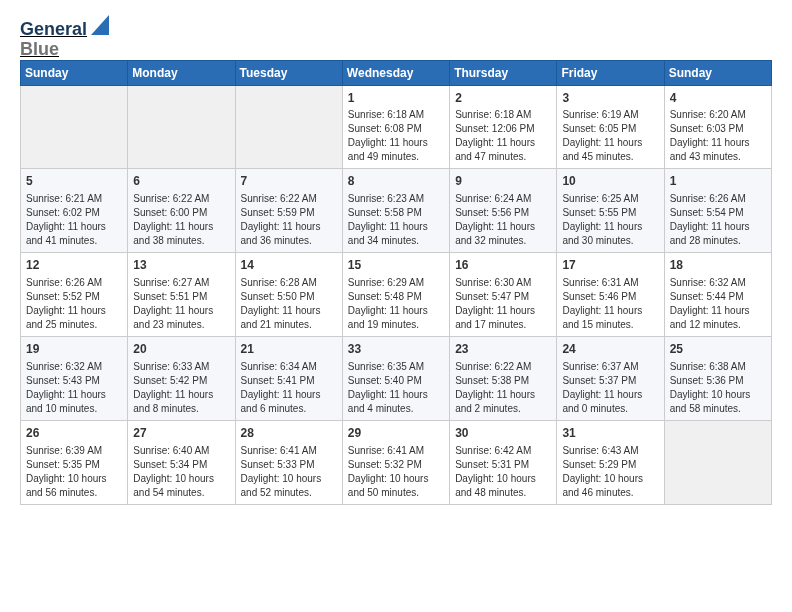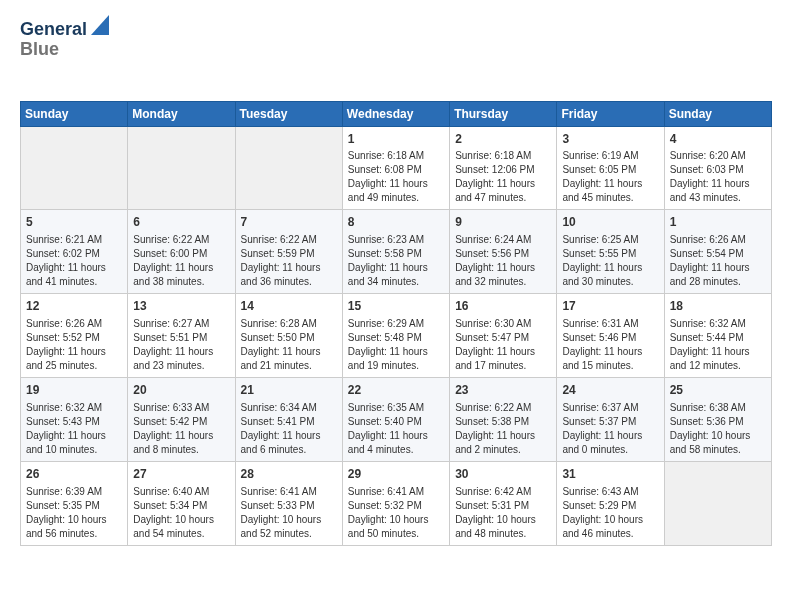--- a/index.html
+++ b/index.html
@@ -11,20 +11,21 @@
       overflow: hidden;
     }
     .container {
       width: 792px;
       padding: 16px 20px 10px 20px;
     }
     .header-row {
       display: flex;
       align-items: flex-start;
       justify-content: space-between;
+      text-decoration: underline;
     }
     .logo {
       display: flex;
       align-items: center;
       margin-top: 4px;
     }
     .logo-text {
       font-size: 18px;
       font-weight: bold;
       color: #1a3a5c;
@@ -43,21 +44,20 @@
     .location-title {
       font-size: 15px;
       color: #333;
       margin-top: 2px;
     }
     .calendar {
       width: 100%;
       border-collapse: collapse;
       table-layout: fixed;
       font-size: 10.5px;
-      margin-top: 41px;
     }
     .calendar thead th {
       background: #2a6db5;
       color: #fff;
       padding: 5px 4px;
       text-align: left;
       font-size: 12px;
       font-weight: bold;
       border: 1px solid #1a5a9a;
     }
@@ -272,21 +272,21 @@
             <div>and 8 minutes.</div>
           </td>
           <td>
             <span class="day-num">21</span>
             <div>Sunrise: 6:34 AM</div>
             <div>Sunset: 5:41 PM</div>
             <div>Daylight: 11 hours</div>
             <div>and 6 minutes.</div>
           </td>
           <td>
-            <span class="day-num">22</span>
+            <span class="day-num">33</span>
             <div>Sunrise: 6:35 AM</div>
             <div>Sunset: 5:40 PM</div>
             <div>Daylight: 11 hours</div>
             <div>and 4 minutes.</div>
           </td>
           <td>
             <span class="day-num">23</span>
             <div>Sunrise: 6:22 AM</div>
             <div>Sunset: 5:38 PM</div>
             <div>Daylight: 11 hours</div>

